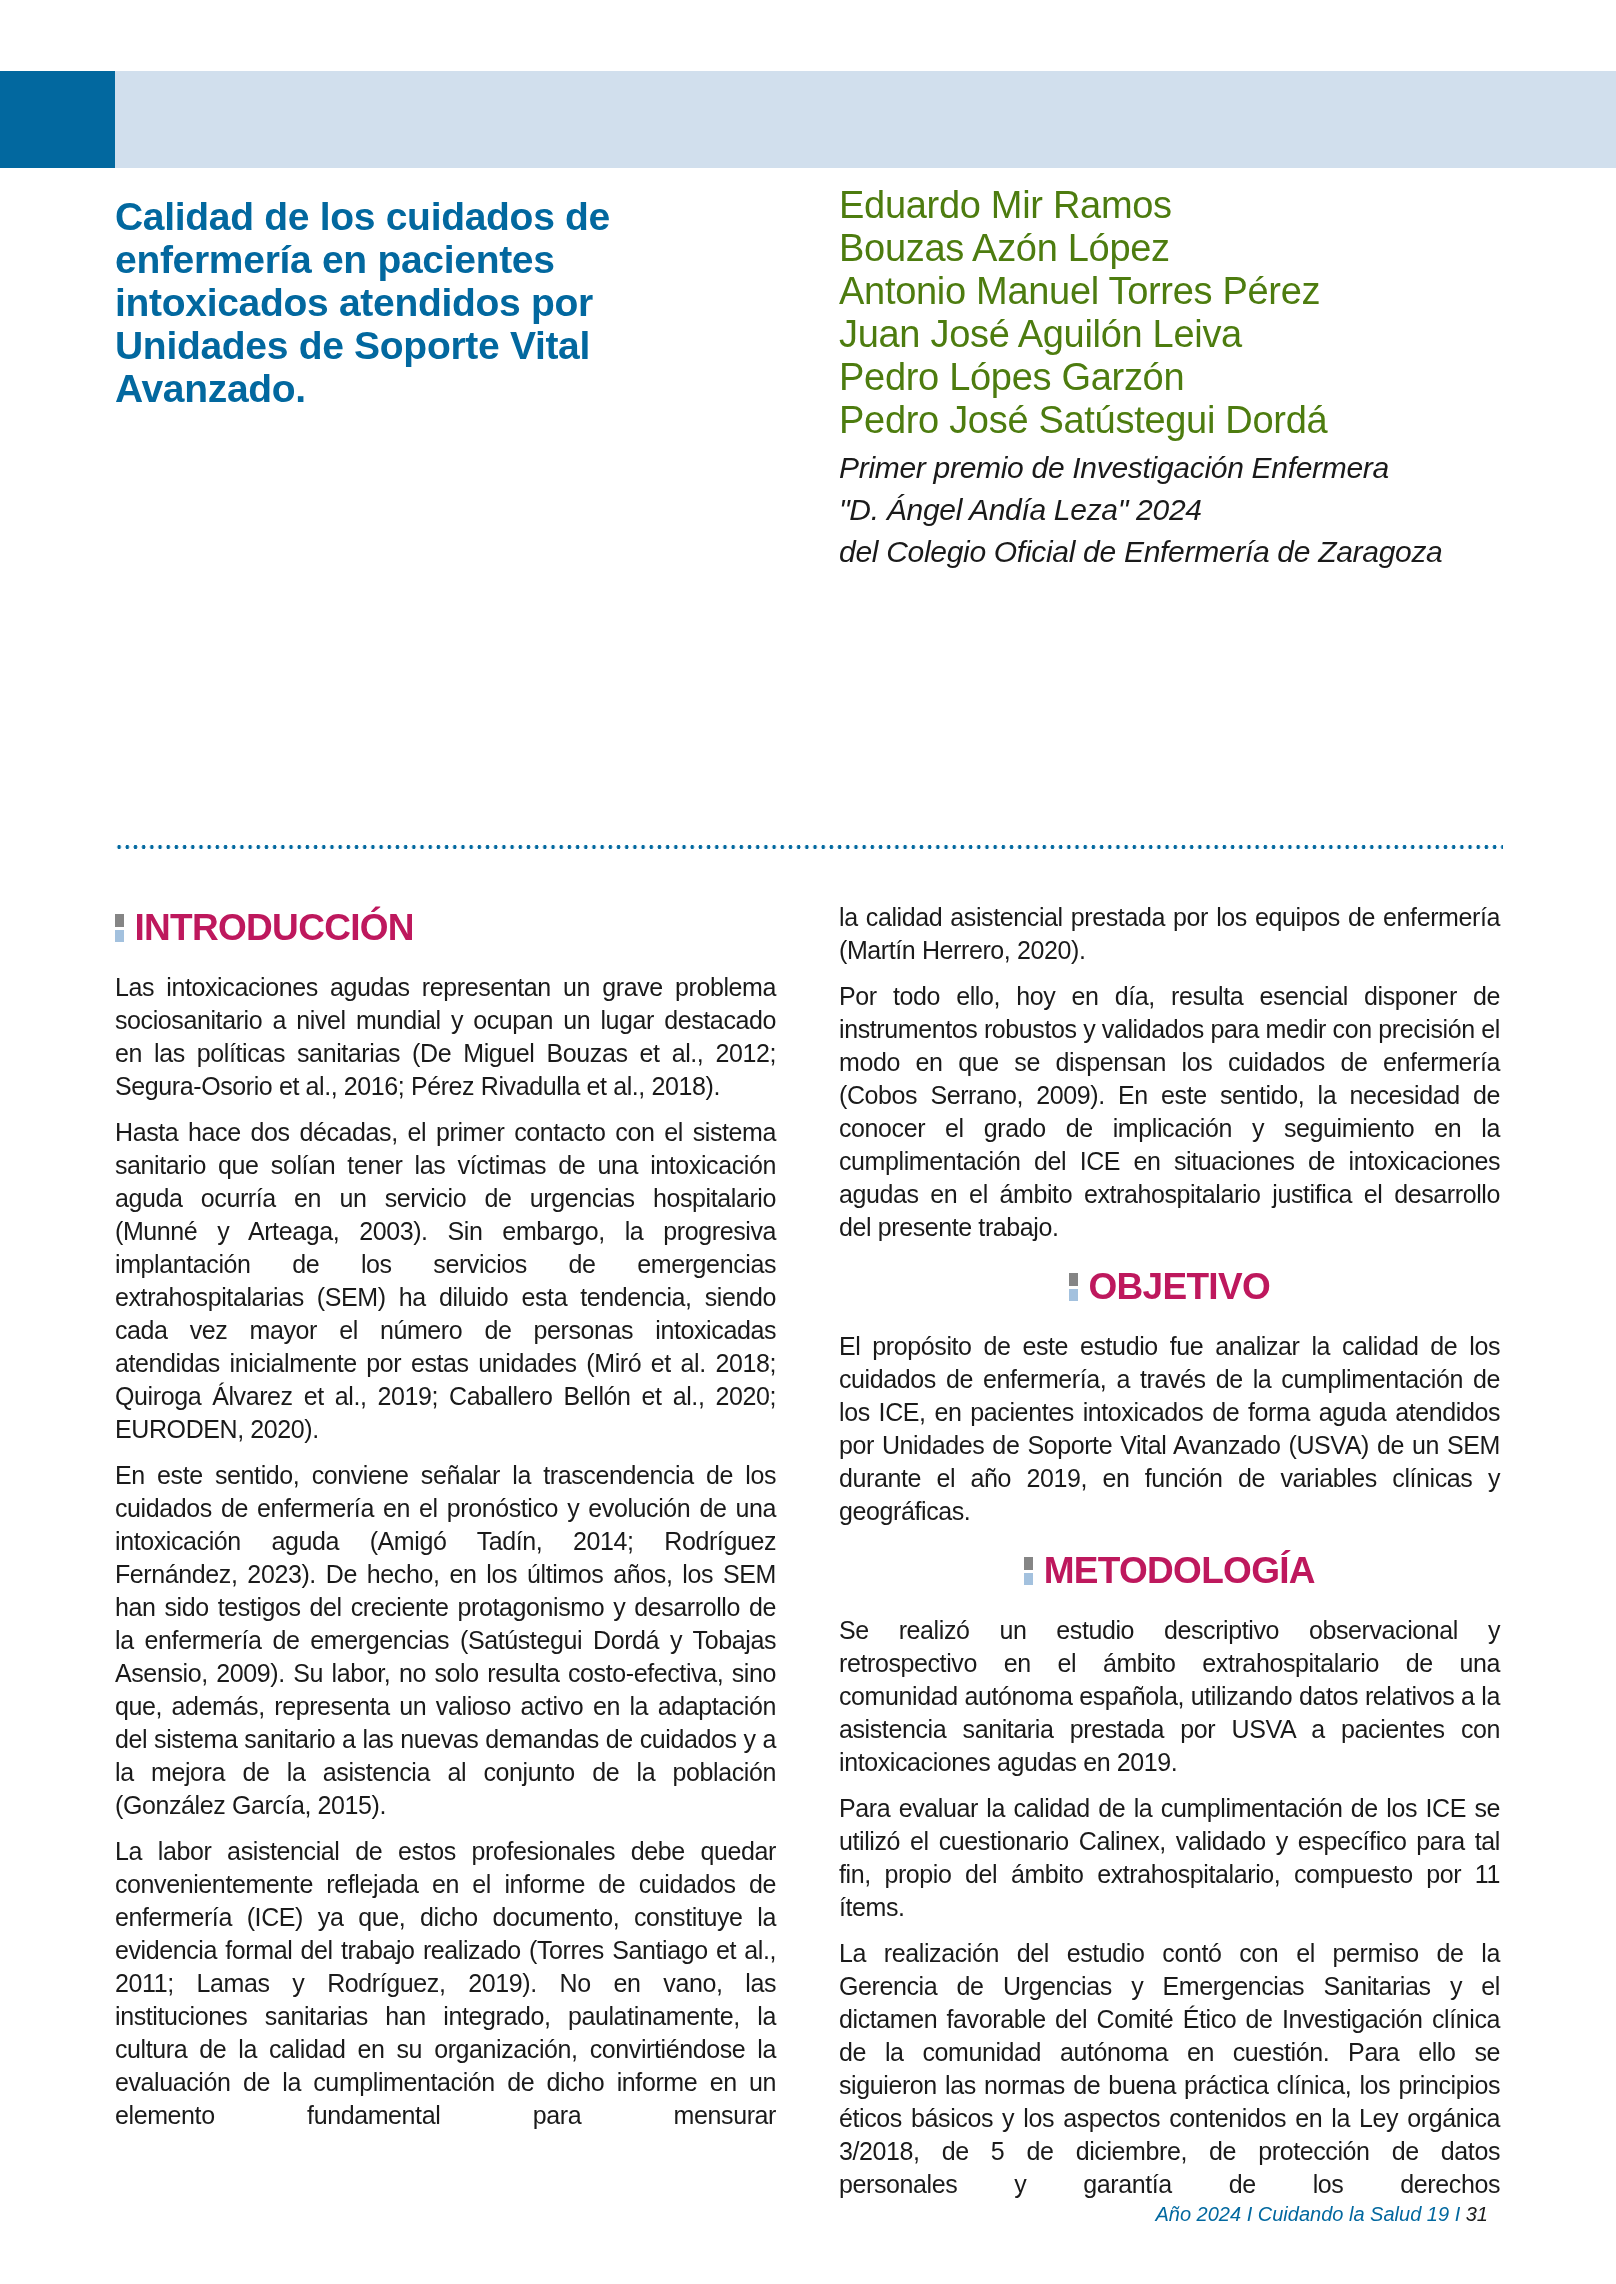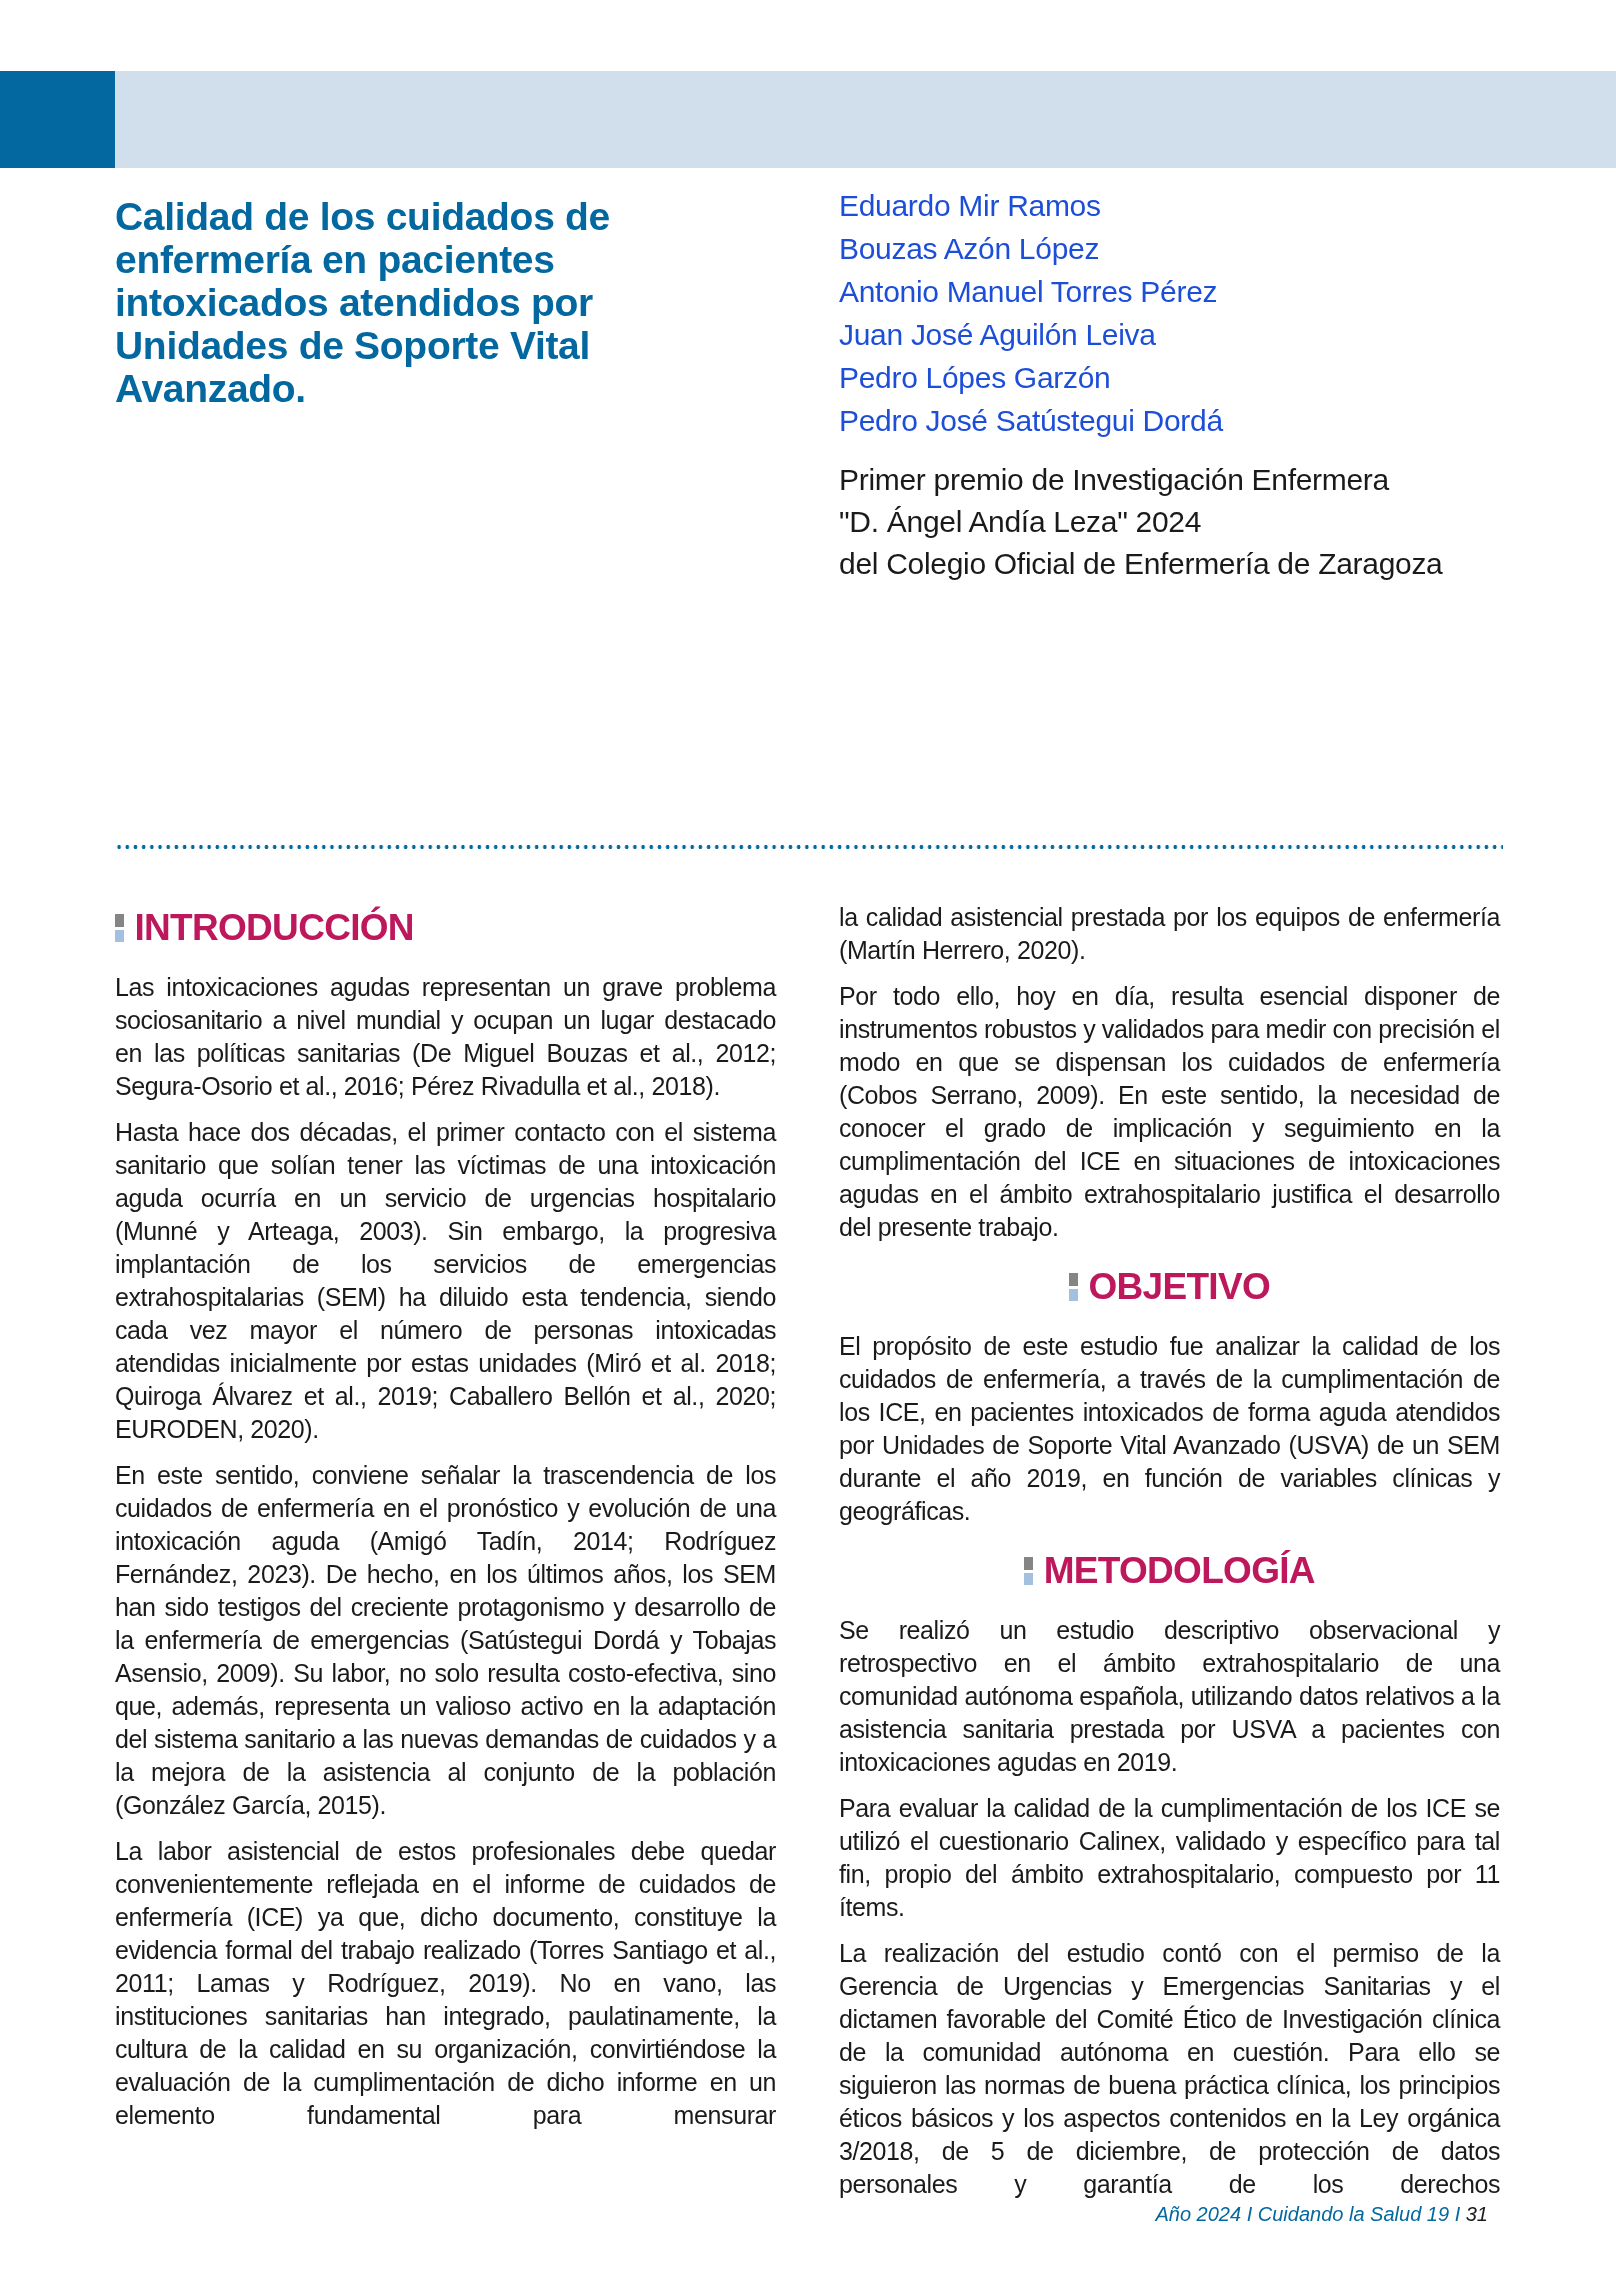--- a/index.html
+++ b/index.html
@@ -4,22 +4,22 @@
 <style>
   html, body { margin:0; padding:0; background:#ffffff; }
   body { width:1616px; height:2284px; position:relative; overflow:hidden;
          font-family:"Liberation Sans", sans-serif; color:#1a1a1a; }
   .band { position:absolute; left:0; top:71px; width:1616px; height:97px; background:#d1dfed; }
   .band-block { position:absolute; left:0; top:0; width:115px; height:97px; background:#02689f; }
   .title { position:absolute; left:115px; top:195px; width:587px; margin:0;
            font-family:"Liberation Sans", sans-serif; font-weight:bold; font-size:39px;
            line-height:43px; color:#02689f; letter-spacing:-0.3px; transform-origin:left top; }
   .authors { position:absolute; left:839px; top:184px; width:653px; }
-  .author { font-size:30px; line-height:43px; color:#1d4ed8; letter-spacing:-0.3px; }
-  .award { margin-top:17px; }
+  .author { font-size:38px; line-height:43px; color:#4d7c0f; letter-spacing:-0.3px; }
+  .award { margin-top:5px;font-style:italic; }
   .award-line { font-size:30px; line-height:42px; color:#1a1a1a; letter-spacing:-0.3px; }
   .divider { position:absolute; left:115px; top:845px; width:1388px; height:3.9px;
              background-image: radial-gradient(circle, #02689f 1.7px, transparent 2px);
              background-size:8.2px 3.9px; background-repeat:repeat-x; }
   .col { position:absolute; width:661px; }
   .col-left { left:115px; top:907px; }
   .col-right { left:839px; top:901px; }
   .heading { display:flex; align-items:center; margin:0 0 22px 0; }
   .marker { width:9.1px; height:27.4px; margin-right:10.4px; display:flex; flex-direction:column; justify-content:space-between; }
   .marker .m1 { height:13px; background:#858585; }

